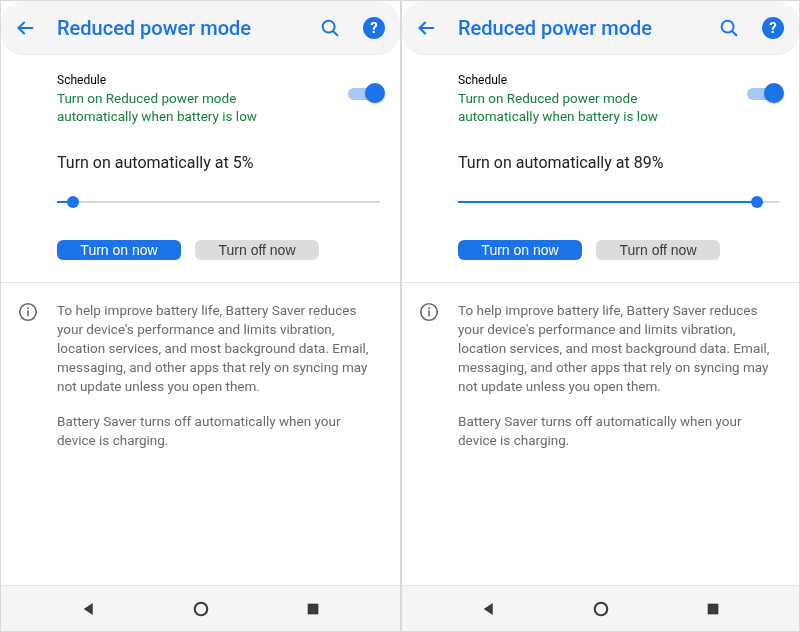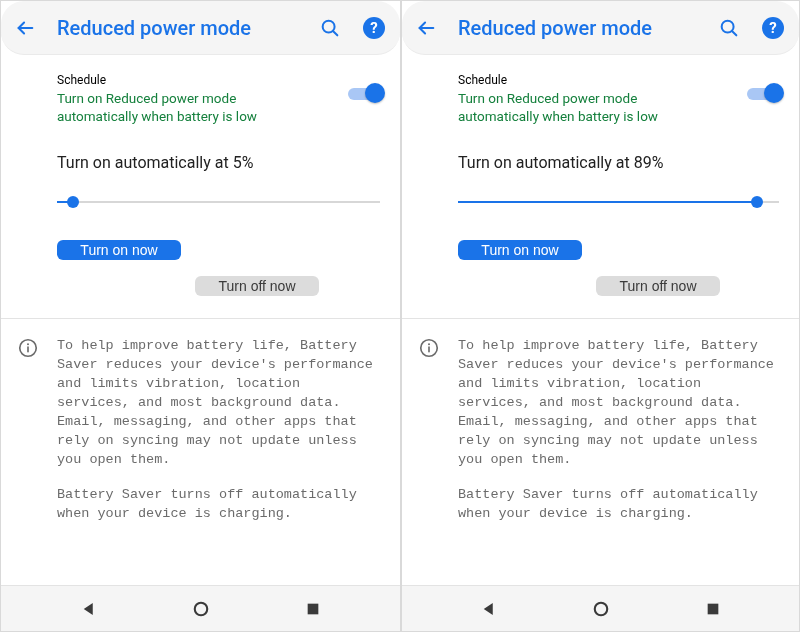--- a/index.html
+++ b/index.html
@@ -136,29 +136,28 @@
     min-width: 124px;
     border-radius: 6px;
     font-size: 14px;
     font-weight: 500;
     display:flex; align-items:center; justify-content:center;
     padding: 0 18px;
     cursor: pointer;
     border: none;
   }
   .btn-primary { background:#1a73e8; color:#fff; }
-  .btn-muted { background:#dcdcdc; color:#3a3a3a;margin-top:36px; }
+  .btn-muted { background:#dcdcdc; color:#3a3a3a; }
   .divider {
     height: 1px;
     background: #e3e3e3;
   }
   .info {
     position: relative;
     padding: 18px 20px 0 56px;
-    font-family: Liberation Mono, monospace;
   }
   .info-icon {
     position:absolute;
     left: 16px;
     top: 18px;
     width: 22px; height: 22px;
     color: #6b6b6b;
   }
   .info p {
     font-size: 13.5px;

